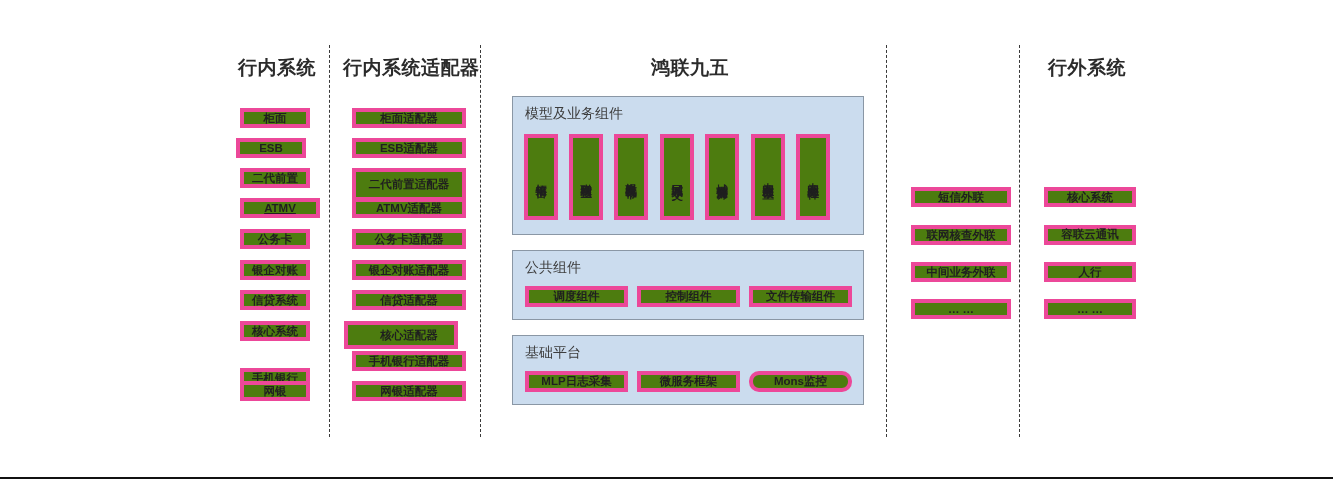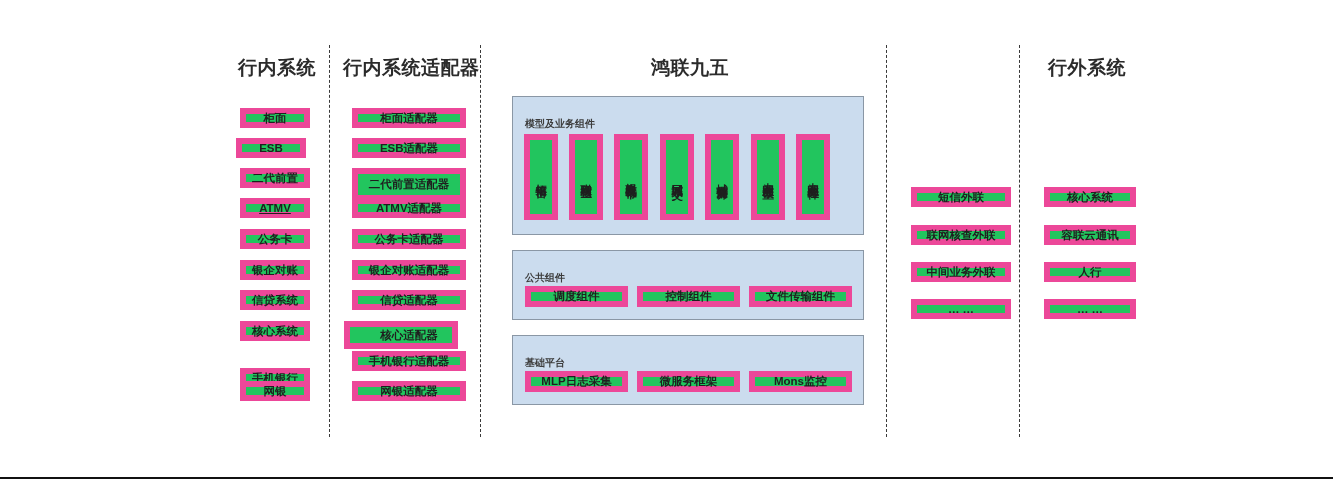--- a/index.html
+++ b/index.html
@@ -35,22 +35,22 @@
     position: absolute;
     top: 45px;
     width: 0;
     height: 392px;
     border-left: 1.4px dashed #3a3a3a;
   }
 
   
   .gbox {
     position: absolute;
-    background: #22c55e;
-    border: 6px solid #ec4899;
+    background: #4d7c0f;
+    border: 4px solid #ec4899;
     box-sizing: border-box;
     display: flex;
     align-items: center;
     justify-content: center;
     font-size: 11.5px;
     font-weight: bold;
     color: #1f1f1f;
     text-align: center;
     line-height: 1.1;
     white-space: nowrap;
@@ -68,23 +68,23 @@
   
   .bluebox {
     position: absolute;
     background: #cbdcee;
     border: 1px solid #8a97a5;
     box-sizing: border-box;
   }
   .bluebox > .grp-label {
     position: absolute;
     left: 12px;
-    top: 20px;
-    font-size: 10px;
-    font-weight: bold;
+    top: 8px;
+    font-size: 14px;
+    font-weight: normal;
     color: #3d3d3d;
     white-space: nowrap;
   }
 
   
   .bottom-rule {
     position: absolute;
     left: 0;
     top: 477px;
     width: 1333px;
@@ -103,21 +103,21 @@
   <div class="vdiv" style="left:1019px;"></div>
 
   <div class="col-title" style="left:232px;top:55px;width:90px;">行内系统</div>
   <div class="col-title" style="left:343px;top:55px;width:133px;">行内系统适配器</div>
   <div class="col-title" style="left:595px;top:55px;width:190px;">鸿联九五</div>
   <div class="col-title" style="left:1037px;top:55px;width:100px;">行外系统</div>
 
   <div class="gbox" style="left:240px;top:108px;width:70px;height:20px;">柜面</div>
   <div class="gbox" style="left:236px;top:138px;width:70px;height:20px;">ESB</div>
   <div class="gbox" style="left:240px;top:168px;width:70px;height:20px;">二代前置</div>
-  <div class="gbox" style="left:240px;top:198px;width:70px;height:20px;text-decoration:underline;">ATMV</div>
+  <div class="gbox" style="left:240px;top:198px;width:80px;height:20px;text-decoration:underline;">ATMV</div>
   <div class="gbox" style="left:240px;top:229px;width:70px;height:20px;">公务卡</div>
   <div class="gbox" style="left:240px;top:260px;width:70px;height:20px;">银企对账</div>
   <div class="gbox" style="left:240px;top:290px;width:70px;height:20px;">信贷系统</div>
   <div class="gbox" style="left:240px;top:321px;width:70px;height:20px;">核心系统</div>
   <div class="gbox" style="left:240px;top:351px;width:70px;height:20px;margin-top:17px;">手机银行</div>
   <div class="gbox" style="left:240px;top:381px;width:70px;height:20px;">网银</div>
 
   <div class="gbox" style="left:352px;top:108px;width:114px;height:20px;">柜面适配器</div>
   <div class="gbox" style="left:352px;top:138px;width:114px;height:20px;">ESB适配器</div>
   <div class="gbox" style="left:352px;top:168px;width:114px;height:33px;">二代前置适配器</div>
@@ -145,27 +145,27 @@
   </div>
   <div class="gbox" style="left:525px;top:286px;width:103px;height:21px;">调度组件</div>
   <div class="gbox" style="left:637px;top:286px;width:103px;height:21px;">控制组件</div>
   <div class="gbox" style="left:749px;top:286px;width:103px;height:21px;">文件传输组件</div>
 
   <div class="bluebox" style="left:512px;top:335px;width:352px;height:70px;">
     <div class="grp-label">基础平台</div>
   </div>
   <div class="gbox" style="left:525px;top:371px;width:103px;height:21px;">MLP日志采集</div>
   <div class="gbox" style="left:637px;top:371px;width:103px;height:21px;">微服务框架</div>
-  <div class="gbox" style="left:749px;top:371px;width:103px;height:21px;">Mons监控</div>
+  <div class="gbox" style="left:749px;top:371px;width:103px;height:21px;border-radius:10px;">Mons监控</div>
 
   <div class="gbox" style="left:911px;top:187px;width:100px;height:20px;">短信外联</div>
   <div class="gbox" style="left:911px;top:225px;width:100px;height:20px;">联网核查外联</div>
   <div class="gbox" style="left:911px;top:262px;width:100px;height:20px;">中间业务外联</div>
   <div class="gbox" style="left:911px;top:299px;width:100px;height:20px;">… …</div>
 
   <div class="gbox" style="left:1044px;top:187px;width:92px;height:20px;">核心系统</div>
-  <div class="gbox" style="left:1044px;top:225px;width:92px;height:20px;">容联云通讯</div>
+  <div class="gbox" style="left:1044px;top:225px;width:92px;height:20px;font-family:Liberation Mono, monospace;">容联云通讯</div>
   <div class="gbox" style="left:1044px;top:262px;width:92px;height:20px;">人行</div>
   <div class="gbox" style="left:1044px;top:299px;width:92px;height:20px;">… …</div>
 
   <div class="bottom-rule"></div>
 
 </div>
 
 </body></html>

